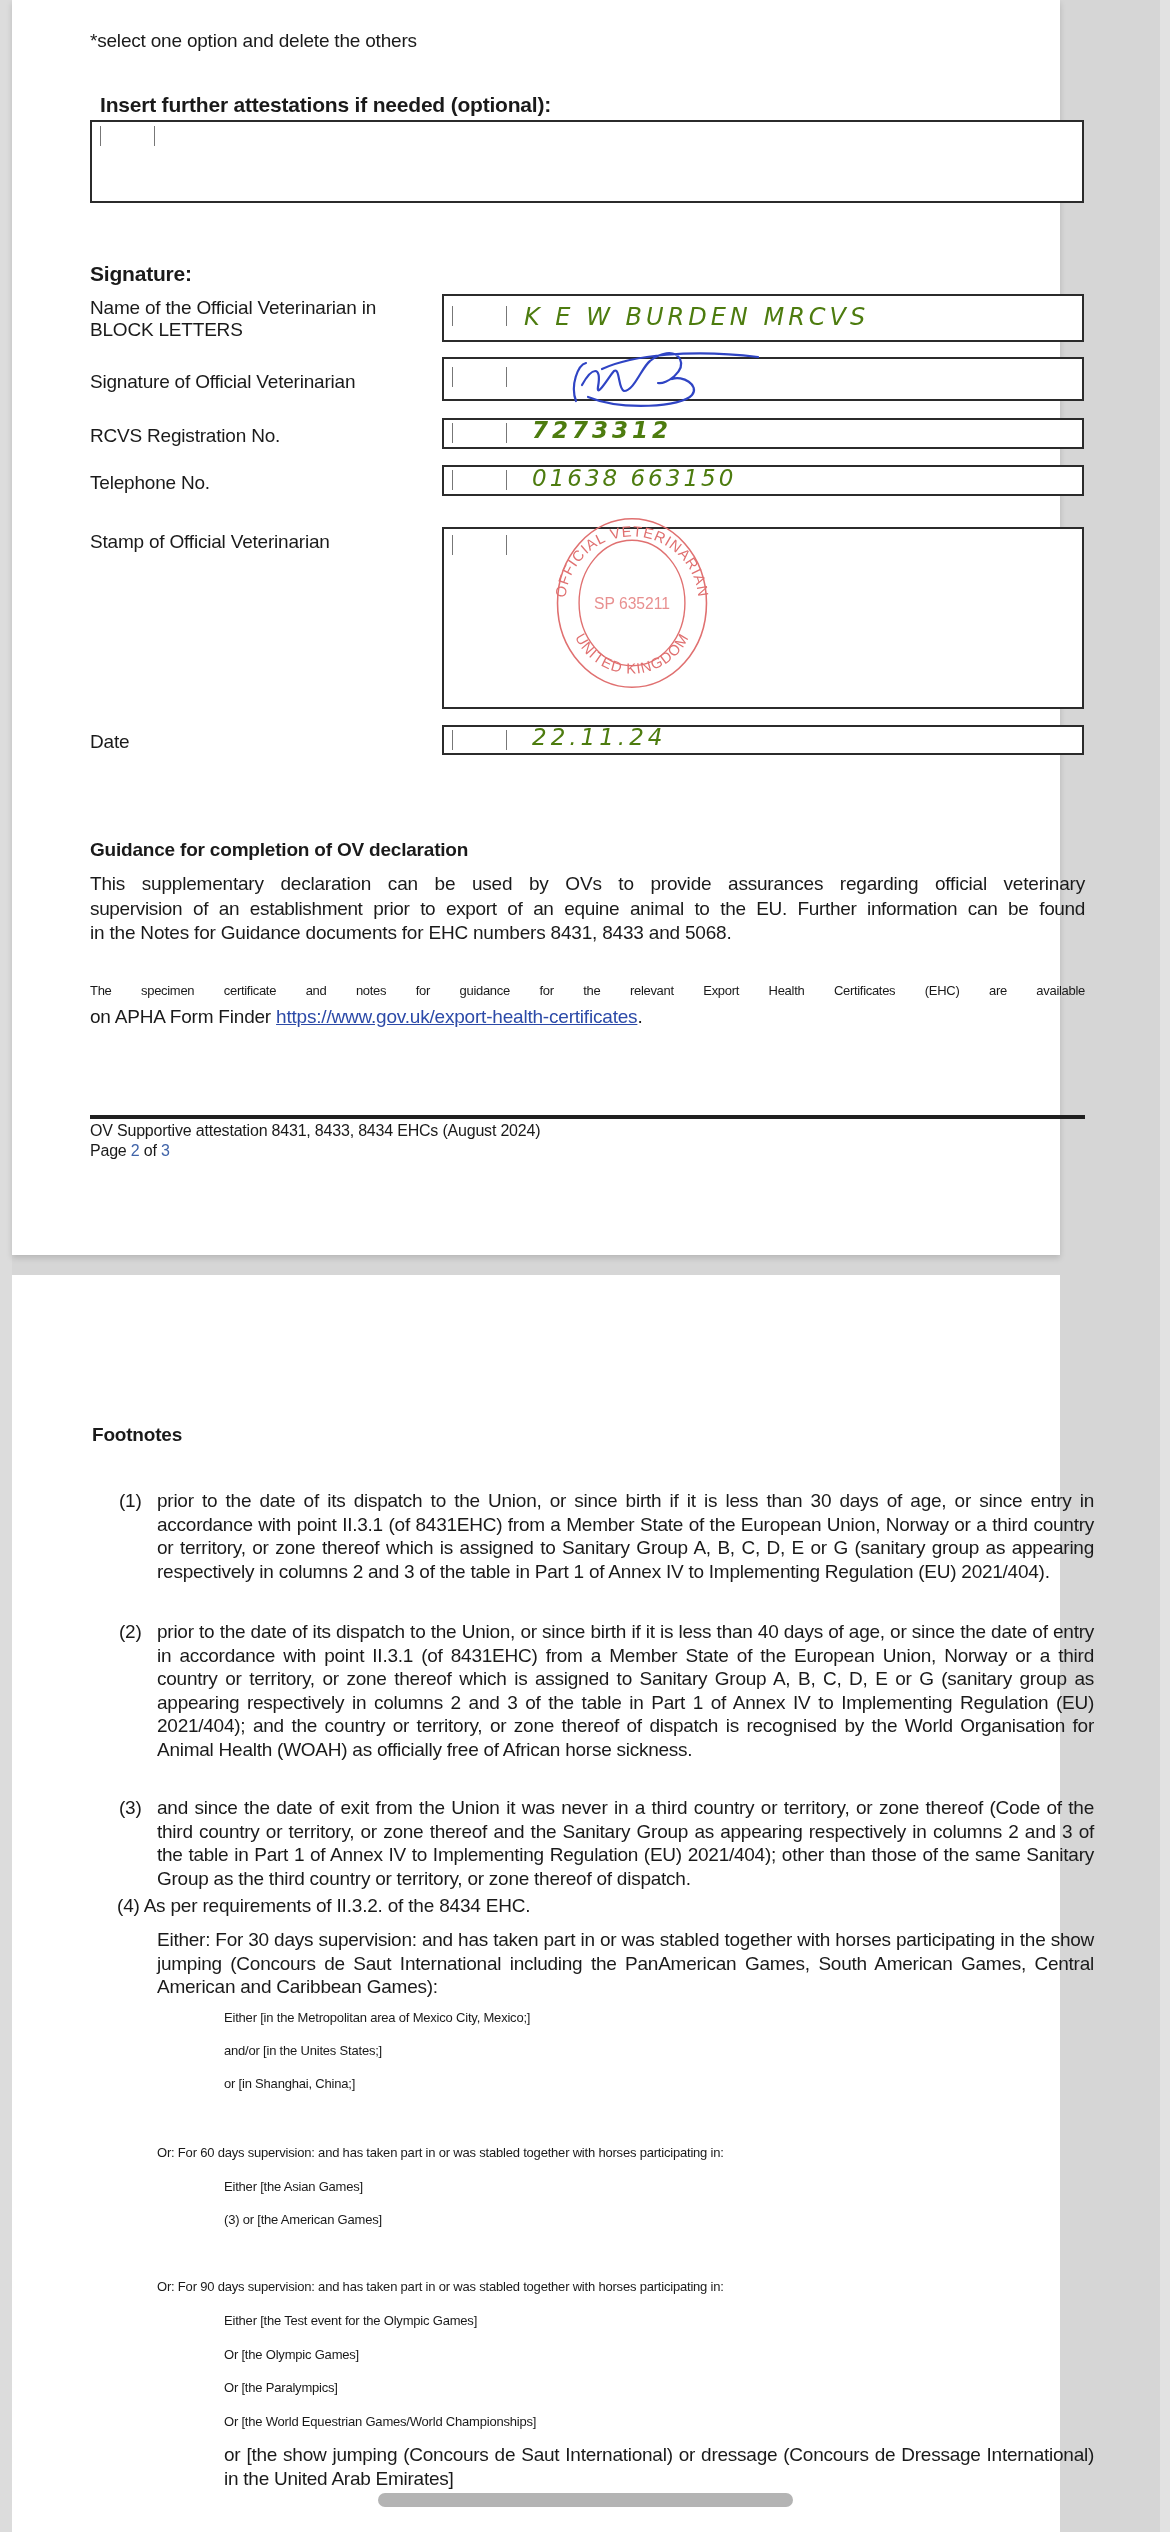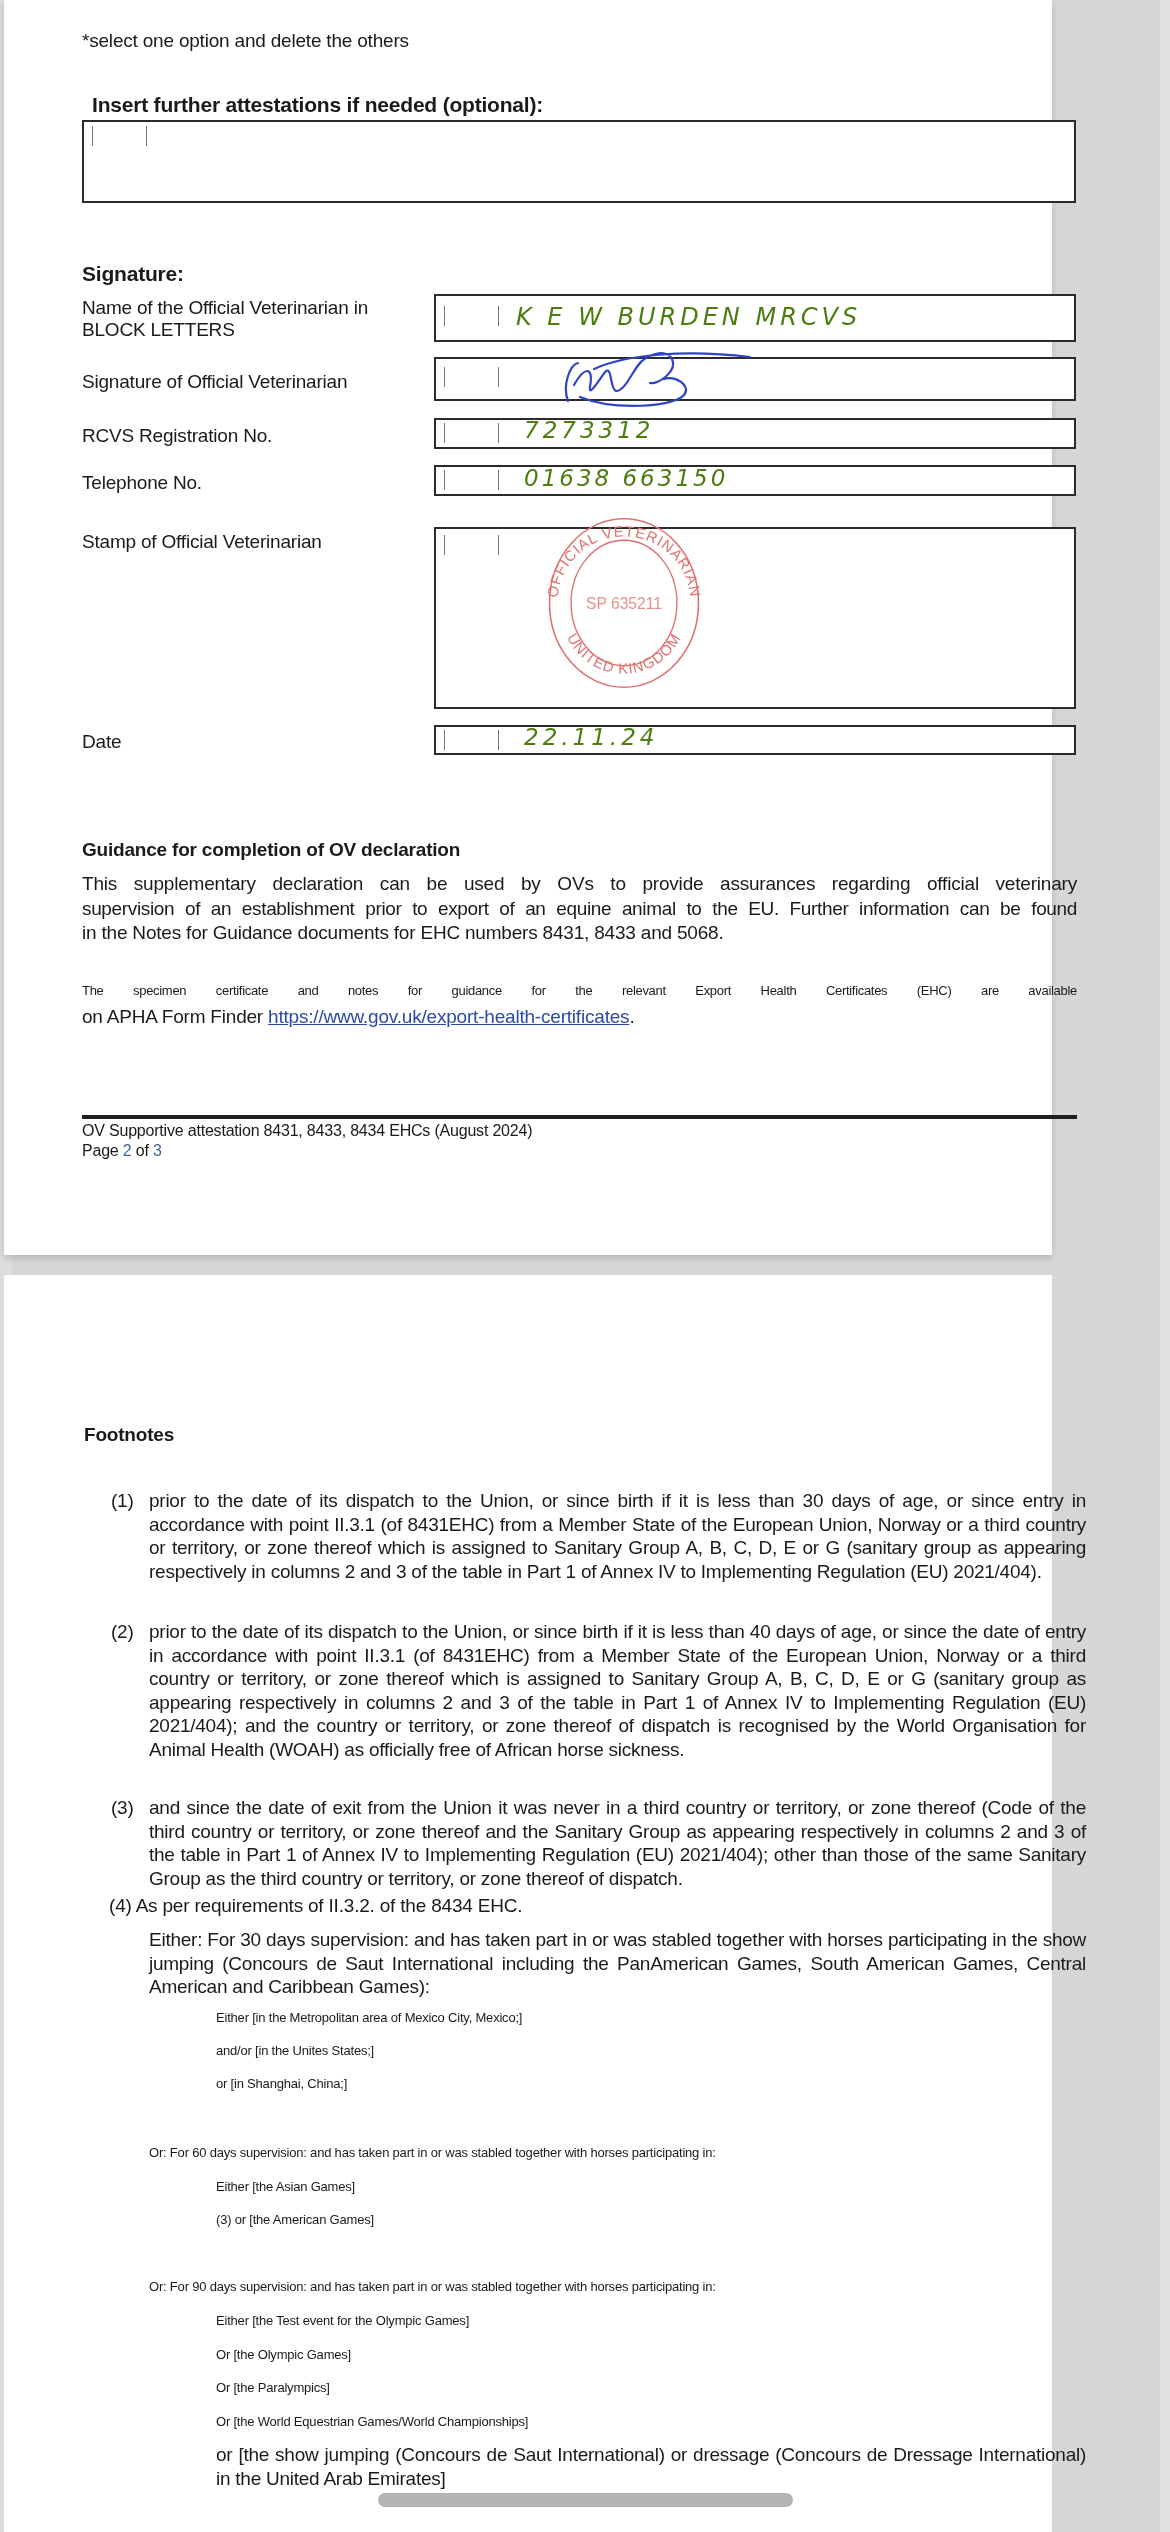--- a/index.html
+++ b/index.html
@@ -1,18 +1,18 @@
 <!DOCTYPE html>
 <html><head>
 <meta charset="utf-8">
 <style>
   * { box-sizing: border-box; margin: 0; padding: 0; }
   html, body { width: 1170px; height: 2532px; overflow: hidden; background: #d6d6d6; }
   body { position: relative; font-family: "Liberation Sans", sans-serif; color: #1a1a1a; }
-  .page { position: absolute; left: 4px; width: 1048px; background: #ffffff; }
+  .page { position: absolute; left: 12px; width: 1048px; background: #ffffff; }
   #page1 { top: 0; height: 1255px; box-shadow: 0 3px 6px rgba(0,0,0,0.15); }
   #page2 { top: 1275px; height: 1257px; }
   .abs { position: absolute; }
   .t { position: absolute; font-size: 19px; line-height: 24px; white-space: nowrap; letter-spacing: -0.2px; }
   .b { font-weight: bold; }
   .box { position: absolute; border: 2px solid #2b2b2b; border-top-width: 2px; background: #fff; }
   .cursor { position: absolute; top: 4px; width: 1px; height: 20px; background: #777; }
   .hand { position: absolute; color: #4d7c0f; font-family: "DejaVu Sans", sans-serif; font-size: 24px; letter-spacing: 4px; white-space: nowrap; font-style: italic; }
   .fn { position: absolute; left: 112px; width: 970px; font-size: 19px; line-height: 23.5px; text-align: justify; letter-spacing: -0.25px; }
   .fn .num { position: absolute; left: -5px; top: 0; }
@@ -56,21 +56,21 @@
   <div class="t" style="left:78px; top:370px;">Signature of Official Veterinarian</div>
   <div class="box" style="left:430px; top:357px; width:642px; height:44px;">
     <div class="cursor" style="left:8px; top:8px;"></div>
     <div class="cursor" style="left:62px; top:8px;"></div>
     <svg class="abs" style="left:118px; top:-14px;" width="210" height="66" viewBox="0 0 210 66">
       <path d="M14 56 C 8 40, 16 20, 24 18 M20 40 C 30 22, 40 20, 36 42 C 34 54, 48 30, 52 26 C 58 22, 56 44, 62 46 C 72 46, 80 22, 88 16 C 98 8, 112 4, 118 14 C 124 26, 104 40, 96 38 M40 24 C 70 10, 130 4, 196 12 M26 52 C 60 66, 120 62, 130 50 C 138 40, 120 30, 110 34" fill="none" stroke="#2f44c4" stroke-width="2.2" stroke-linecap="round"></path>
     </svg>
   </div>
 
   <div class="t" style="left:78px; top:424px;">RCVS Registration No.</div>
-  <div class="box" style="left:430px; top:418px; width:642px; height:31px;">
+  <div class="box" style="left:430px; top:418px; width:642px; height:31px;font-weight:bold;">
     <div class="cursor" style="left:8px; top:3px;"></div>
     <div class="cursor" style="left:62px; top:3px;"></div>
     <span class="hand" style="left:88px; top:-3px; font-size:23px;">7273312</span>
   </div>
 
   <div class="t" style="left:78px; top:471px;">Telephone No.</div>
   <div class="box" style="left:430px; top:465px; width:642px; height:31px;">
     <div class="cursor" style="left:8px; top:3px;"></div>
     <div class="cursor" style="left:62px; top:3px;"></div>
     <span class="hand" style="left:88px; top:-2px; font-size:23px; letter-spacing:3px;">01638 663150</span>

